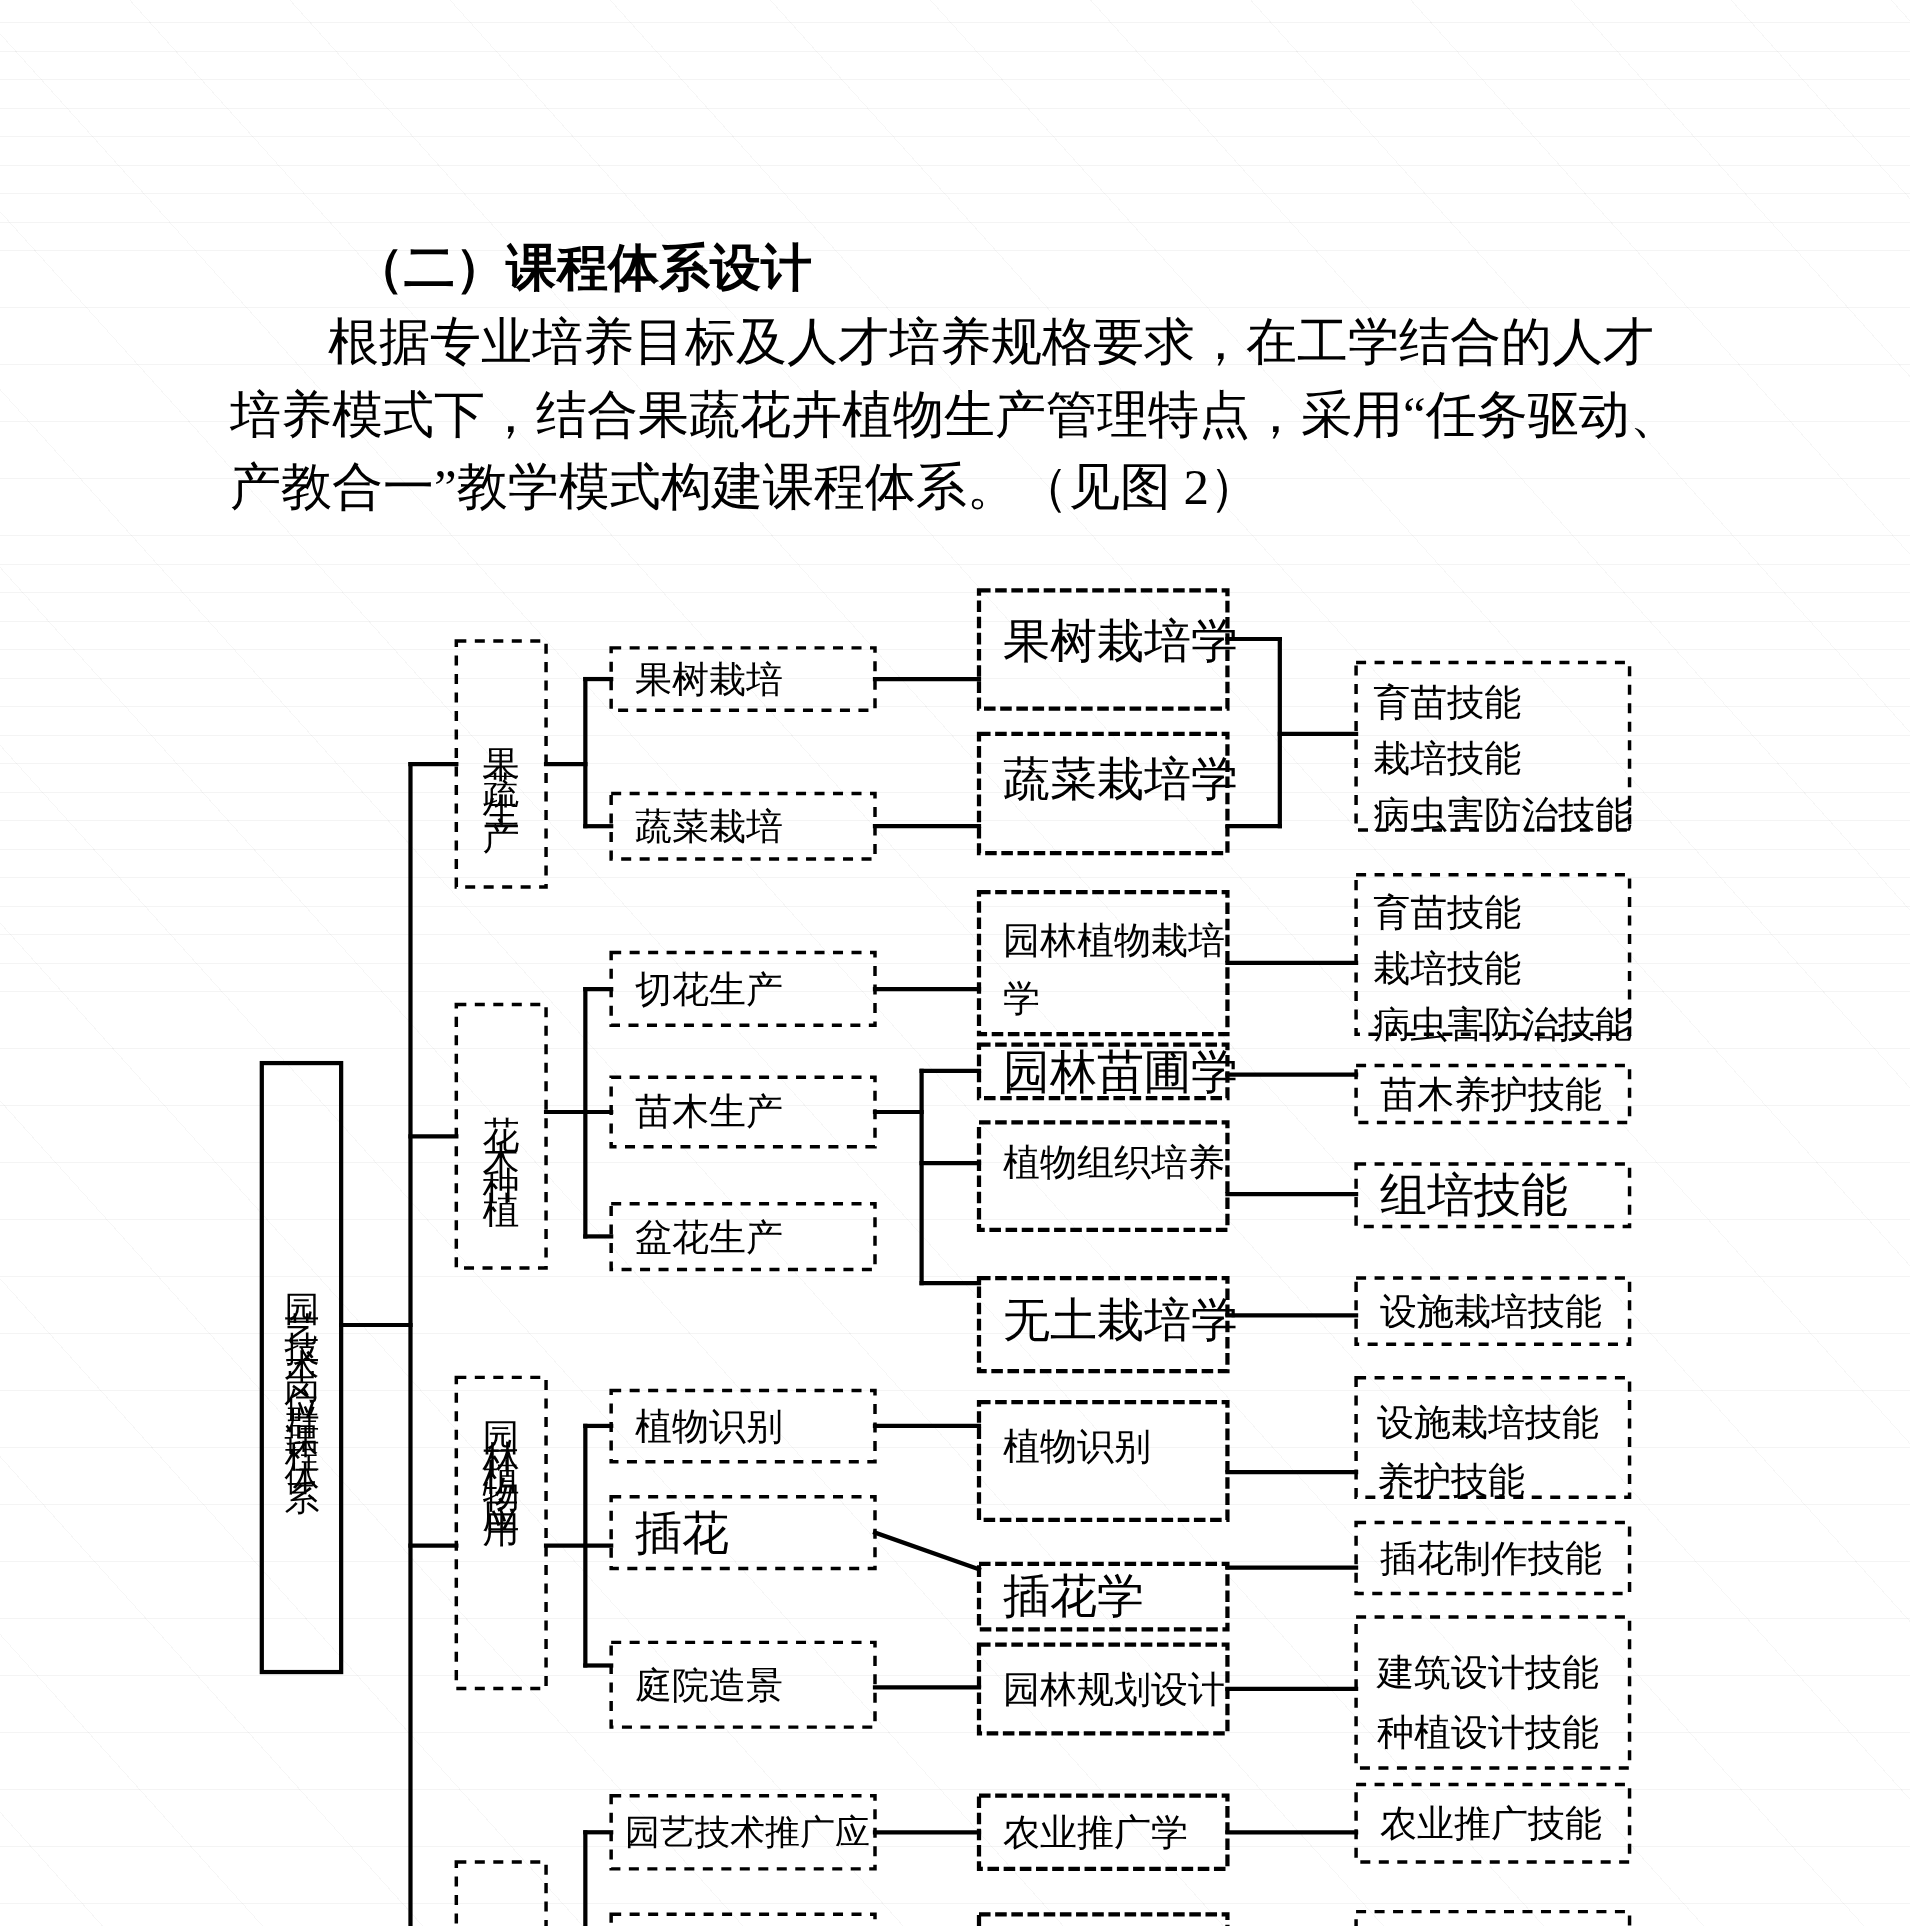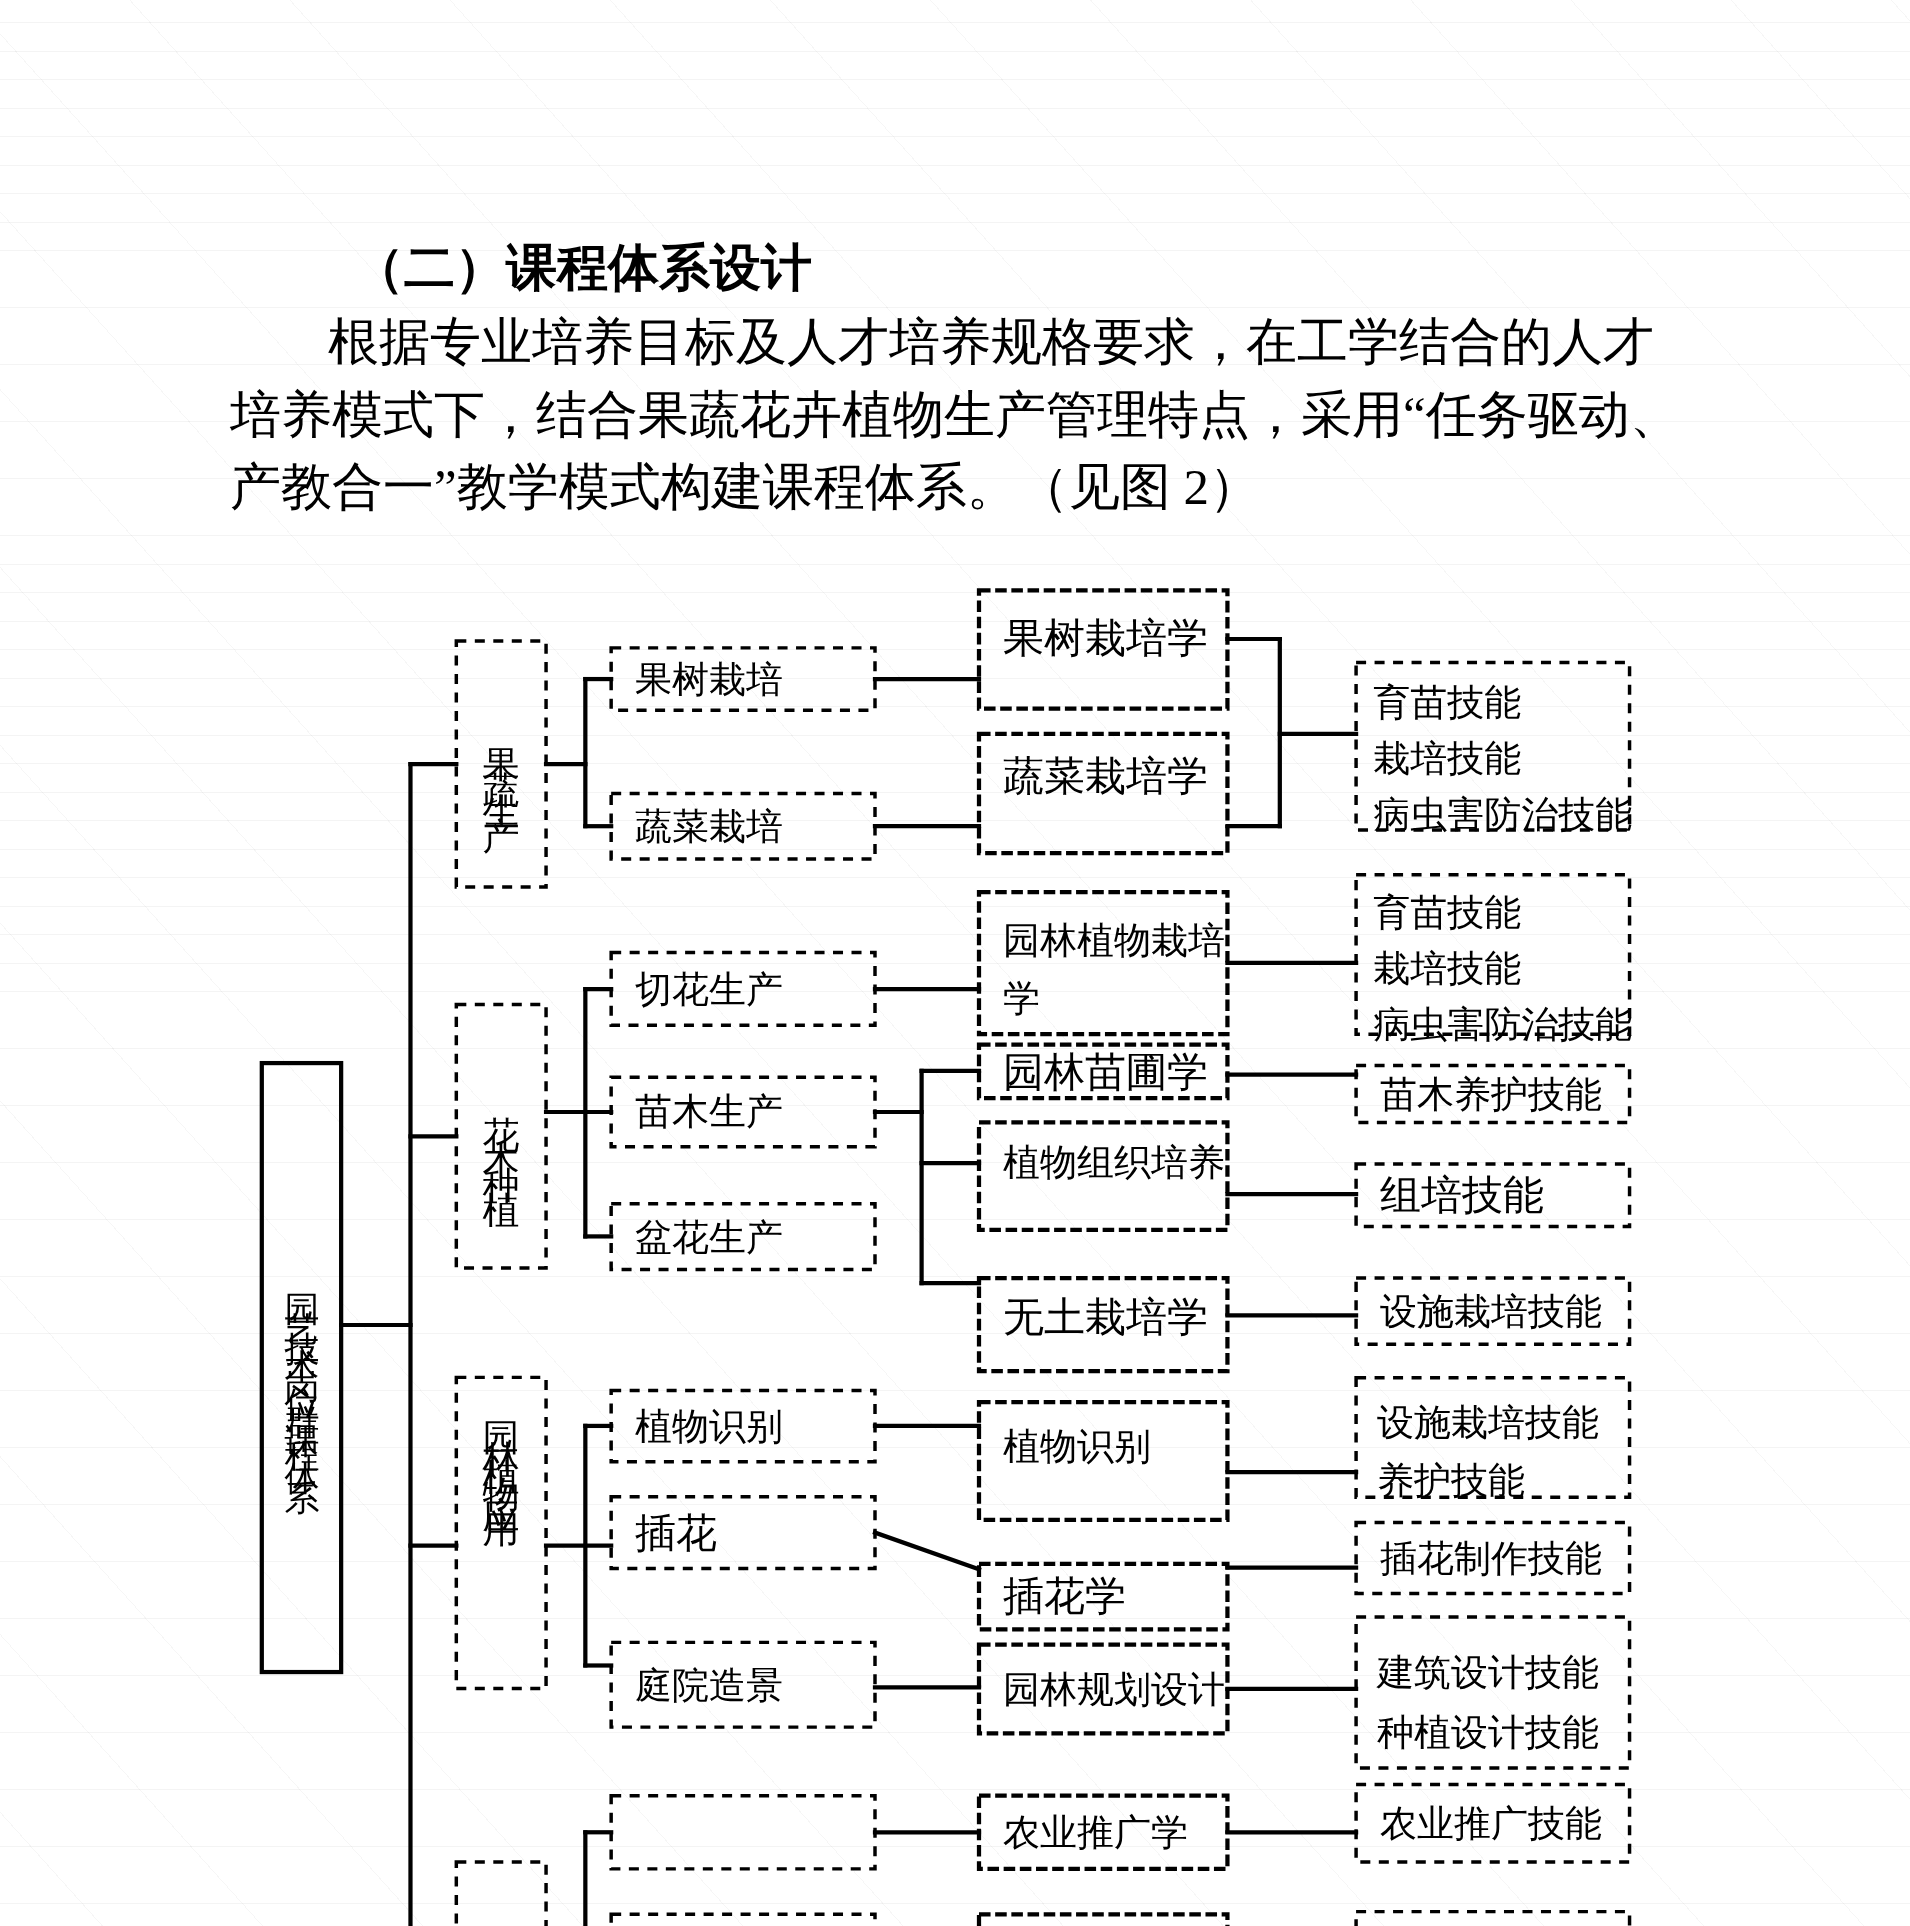--- a/index.html
+++ b/index.html
@@ -26,21 +26,21 @@
   .wire rect.course{stroke-width:11;stroke-dasharray:30 12;}
   .wire rect.solid{stroke-width:11;}
   .lbl{
     position:absolute;
     display:flex;align-items:center;
     font-size:37px;line-height:1;
     white-space:nowrap;
     padding-left:24px;box-sizing:border-box;
   }
   .top{align-items:flex-start;}
-  .big{font-size:41px;}
+  .big{font-size:47px;}
   .tight{font-size:35px;padding-left:14px;}
   .lines{display:flex;flex-direction:column;align-items:flex-start;text-align:center;}
   .vert{
     position:absolute;
     display:flex;justify-content:center;align-items:center;
     writing-mode:vertical-rl;text-orientation:upright;
     font-size:37px;line-height:1;
     box-sizing:border-box;overflow:hidden;
   }
   .vtop{align-items:center;justify-content:flex-start;}
@@ -179,20 +179,21 @@
   <div class="vert" style="left:456px;top:1862px;width:90px;height:329px;letter-spacing:43px;">园艺贸易</div>
 
   <div class="lbl" style="left:611px;top:648px;width:264px;height:62px;">果树栽培</div>
   <div class="lbl" style="left:611px;top:794px;width:264px;height:65px;">蔬菜栽培</div>
   <div class="lbl" style="left:611px;top:953px;width:264px;height:73px;">切花生产</div>
   <div class="lbl" style="left:611px;top:1077px;width:264px;height:69px;">苗木生产</div>
   <div class="lbl" style="left:611px;top:1204px;width:264px;height:66px;">盆花生产</div>
   <div class="lbl" style="left:611px;top:1391px;width:264px;height:71px;">植物识别</div>
   <div class="lbl big" style="left:611px;top:1497px;width:264px;height:72px;">插花</div>
   <div class="lbl" style="left:611px;top:1643px;width:264px;height:85px;">庭院造景</div>
+  <div class="lbl tight" style="left:611px;top:1796px;width:264px;height:73px;">园艺技术推广应</div>
   <div class="lbl tight" style="left:611px;top:1915px;width:264px;height:73px;">园林计算机综合</div>
 
   <div class="lbl big top" style="left:979px;top:591px;width:248px;height:118px;padding-top:27px;">果树栽培学</div>
   <div class="lbl big top" style="left:979px;top:734px;width:248px;height:119px;padding-top:22.3px;">蔬菜栽培学</div>
   <div class="lbl top" style="left:979px;top:892px;width:248px;height:142px;padding-top:20px;">
     <span class="lines" style="line-height:58px;">
       <span>园林植物栽培</span>
       <span>学</span>
     </span>
   </div>

